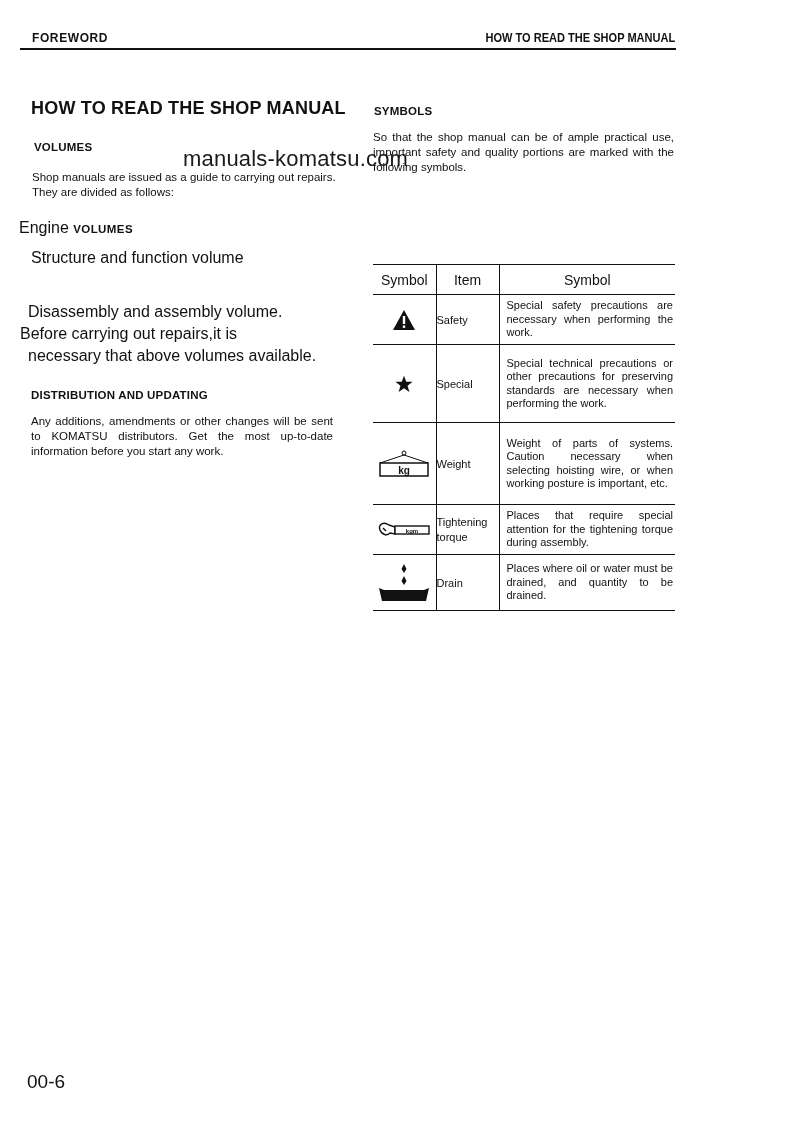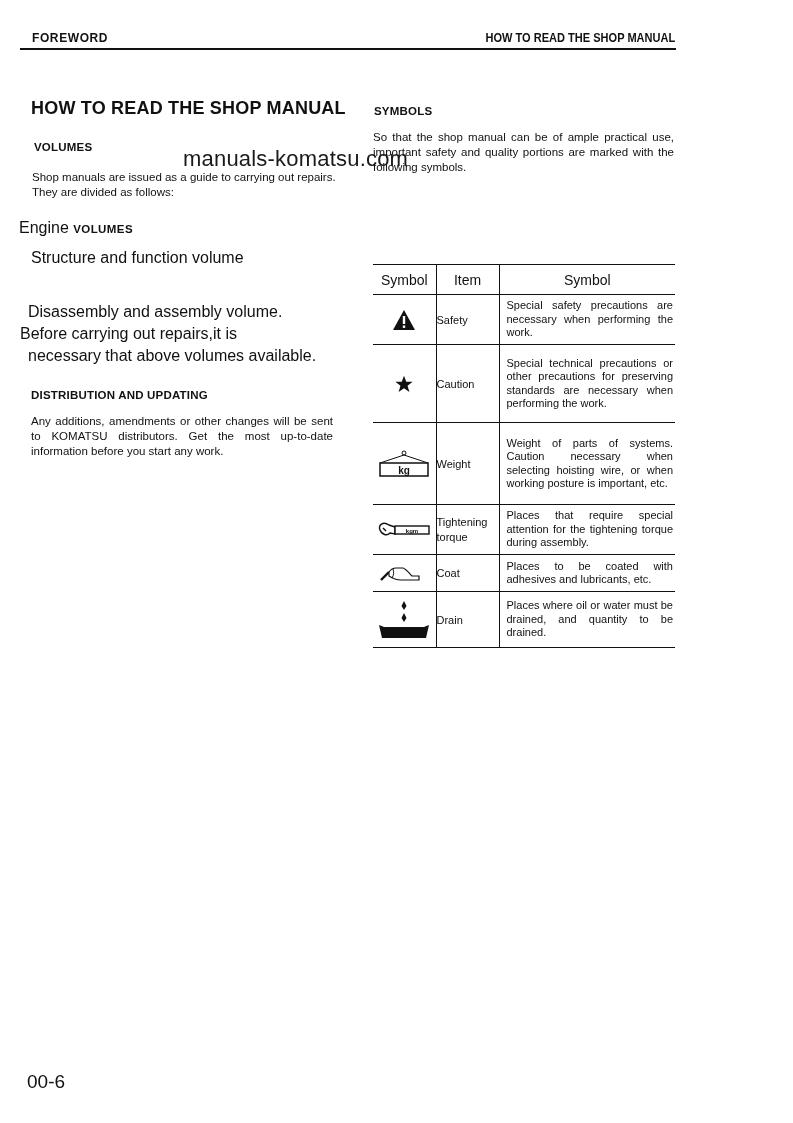--- a/index.html
+++ b/index.html
@@ -77,21 +77,21 @@
     </td>
     <td class="c2">Safety</td>
     <td class="c3">Special safety precautions are necessary when performing the work.</td>
   </tr>
   <tr style="height:78px;">
     <td class="c1">
       <svg width="18" height="18" viewBox="0 0 24 24">
         <path d="M12 1 L15 9 L23.5 9 L16.7 14.2 L19.2 22.8 L12 17.5 L4.8 22.8 L7.3 14.2 L0.5 9 L9 9 Z" fill="#111"></path>
       </svg>
     </td>
-    <td class="c2">Caution</td>
+    <td class="c2">Special</td>
     <td class="c3">Special technical precautions or other precautions for preserving standards are necessary when performing the work.</td>
   </tr>
   <tr style="height:82px;">
     <td class="c1">
       <svg width="54" height="28" viewBox="0 0 54 28">
         <circle cx="27" cy="3" r="2" fill="none" stroke="#111" stroke-width="1"></circle>
         <path d="M27 5 L3 13 M27 5 L51 13" stroke="#111" stroke-width="1" fill="none"></path>
         <rect x="3" y="13" width="48" height="13" fill="#fff" stroke="#111" stroke-width="1.5"></rect>
         <text x="27" y="23.5" font-size="10" font-weight="bold" text-anchor="middle" font-family="Liberation Sans, sans-serif" fill="#111">kg</text>
       </svg>
@@ -107,31 +107,20 @@
         <rect x="18" y="6" width="34" height="8" fill="#fff" stroke="#111" stroke-width="1.4"></rect>
         <text x="35" y="12.5" font-size="6" font-weight="bold" text-anchor="middle" font-family="Liberation Sans, sans-serif" fill="#111">kgm</text>
       </svg>
     </td>
     <td class="c2" style="line-height:15px;">
       <span>Tightening</span><br>
       <span>torque</span>
     </td>
     <td class="c3">Places that require special attention for the tightening torque during assembly.</td>
   </tr>
-  <tr style="height:37px;">
-    <td class="c1">
-      <svg width="50" height="20" viewBox="0 0 50 20">
-        <path d="M2 17 L10 9" stroke="#111" stroke-width="2.4"></path>
-        <path d="M10 9 C 12 6, 14 5, 17 5 L 24 5 C 27 6, 30 10, 33 13 L 40 13 L 40 17 L 22 17 C 17 17, 13 15, 10 13 Z" fill="#fff" stroke="#111" stroke-width="1.2"></path>
-        <path d="M14 6 C 15 9, 15 12, 13 15" stroke="#111" stroke-width="1" fill="none"></path>
-      </svg>
-    </td>
-    <td class="c2">Coat</td>
-    <td class="c3">Places to be coated with adhesives and lubricants, etc.</td>
-  </tr>
   <tr style="height:56px;">
     <td class="c1">
       <svg width="56" height="40" viewBox="0 0 56 40">
         <path d="M28 1 L30.5 6 L28 10 L25.5 6 Z" fill="#111"></path>
         <path d="M28 13 L30.5 18 L28 22 L25.5 18 Z" fill="#111"></path>
         <path d="M3 25 L8 27 L48 27 L53 25 L50 38 L6 38 Z" fill="#111"></path>
       </svg>
     </td>
     <td class="c2">Drain</td>
     <td class="c3">Places where oil or water must be drained, and quantity to be drained.</td>

